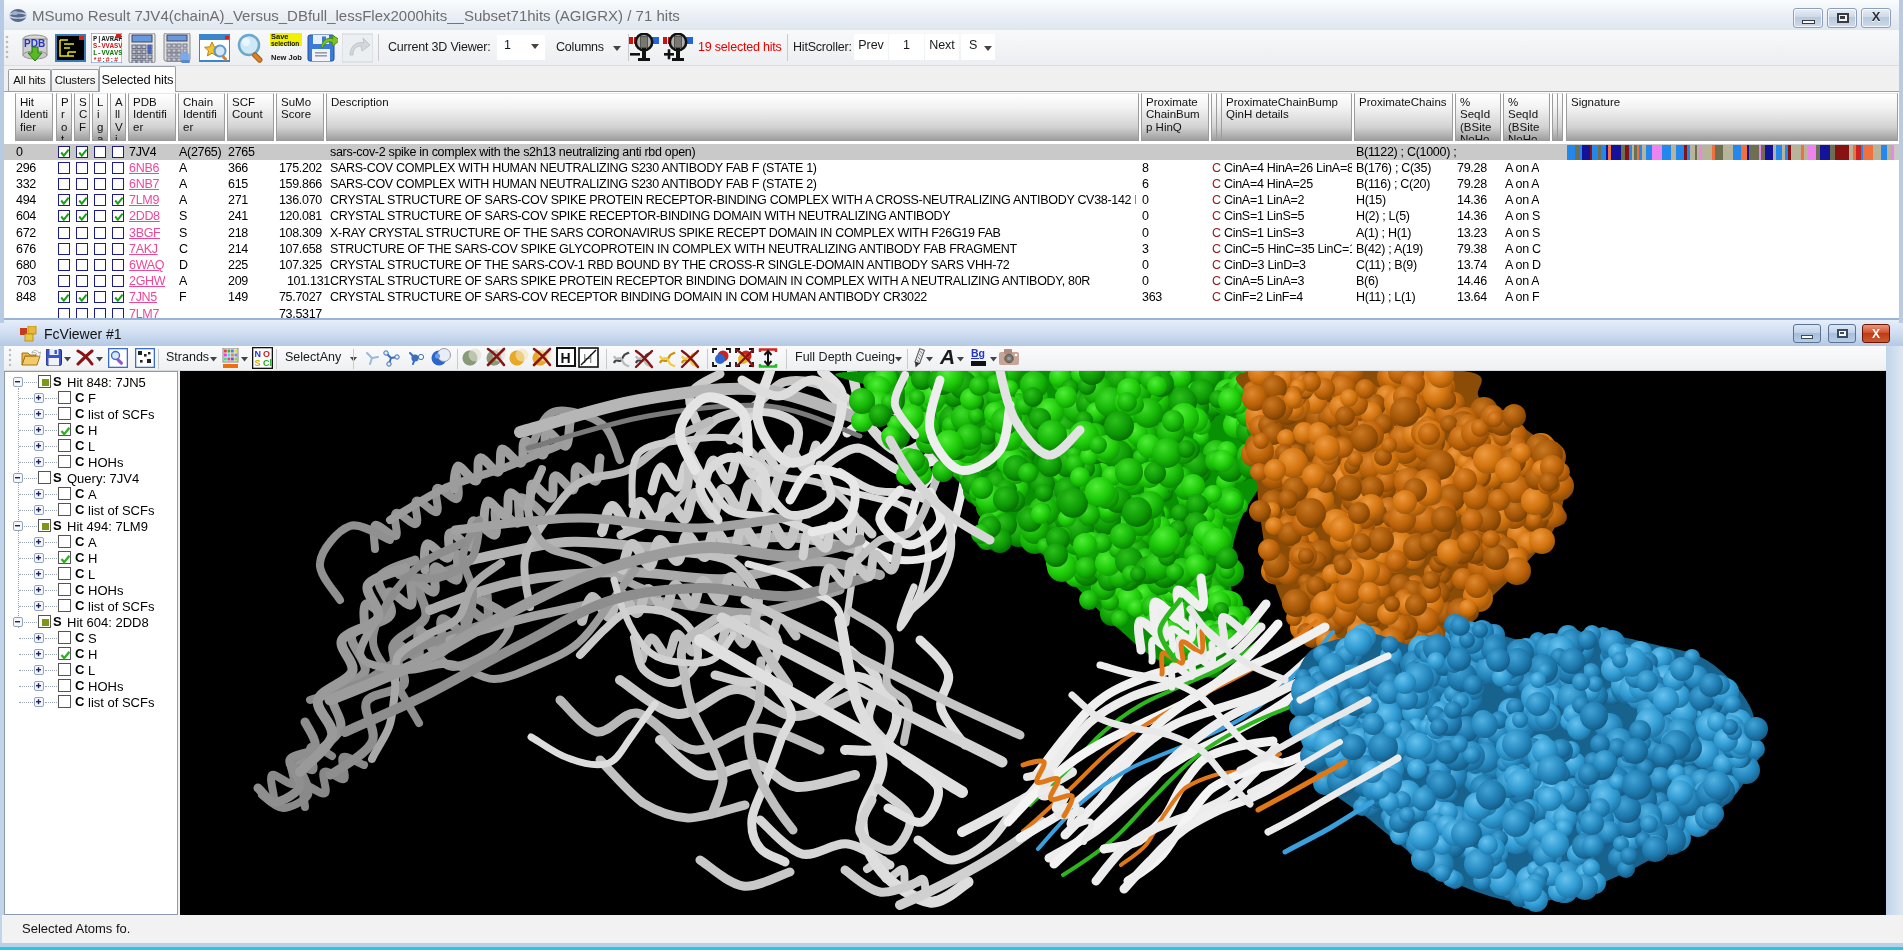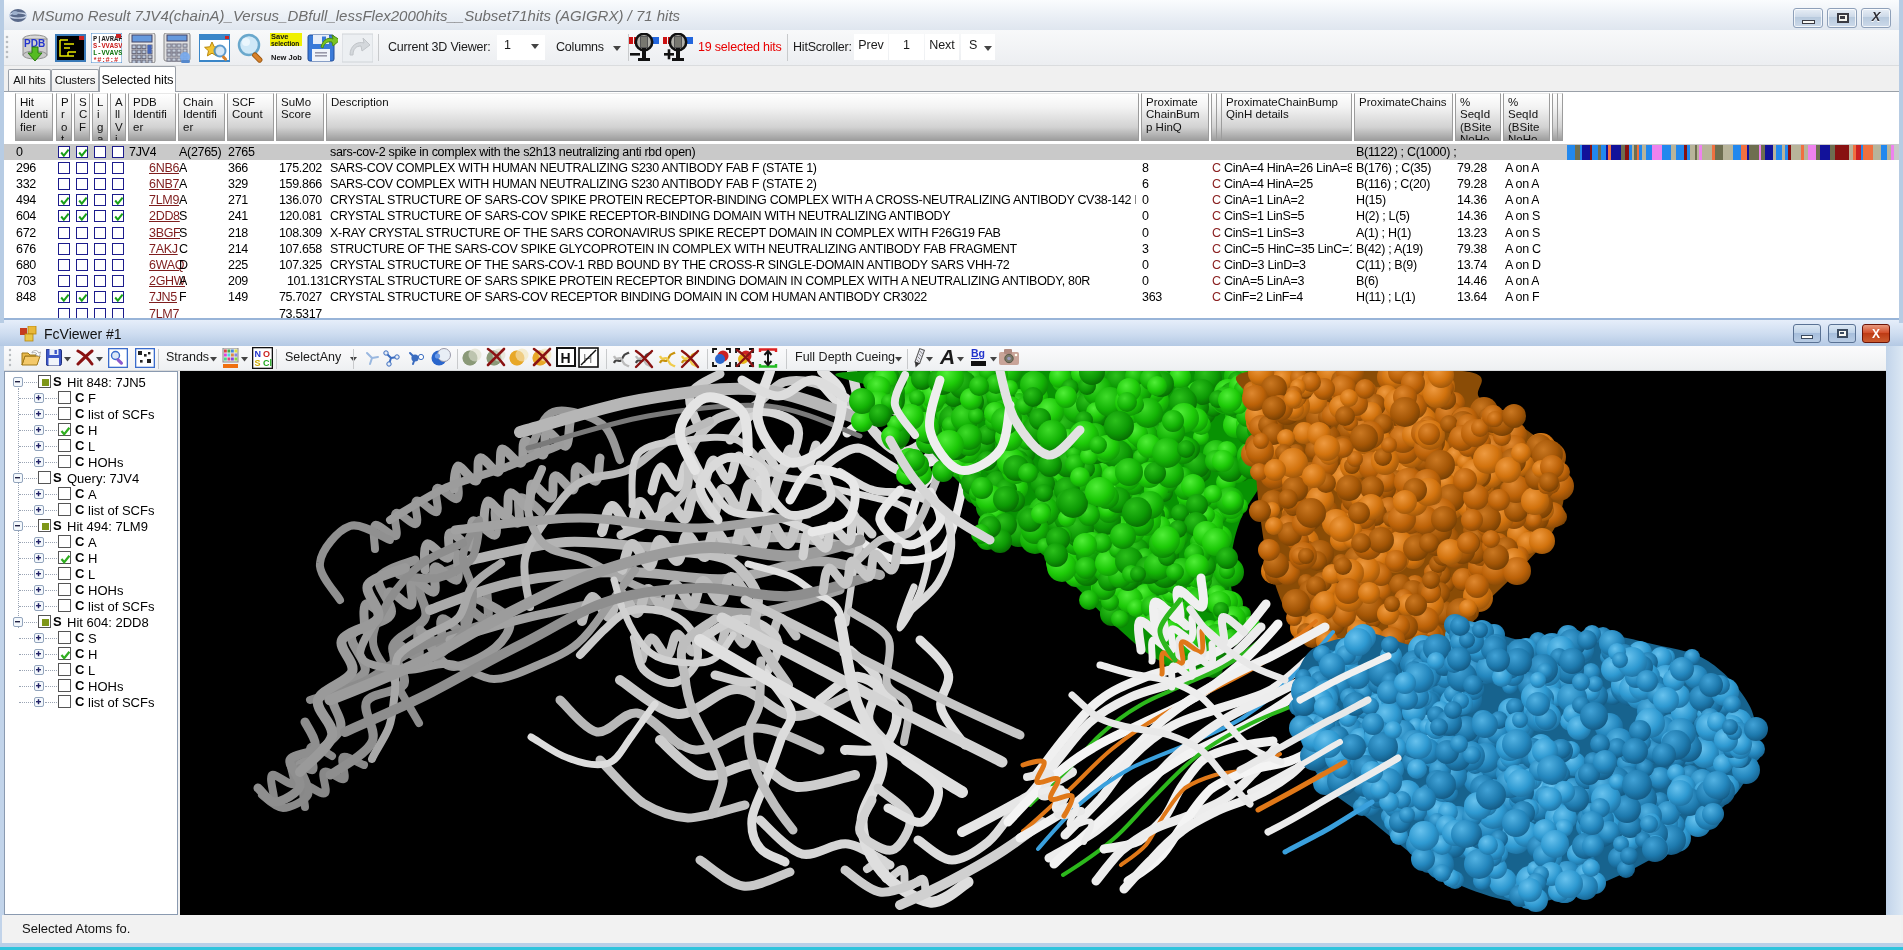--- a/index.html
+++ b/index.html
@@ -3,41 +3,41 @@
 <meta charset="utf-8">
 <style>
 * { margin:0; padding:0; box-sizing:border-box; }
 html,body { width:1903px; height:950px; overflow:hidden; background:#000; font-family:"Liberation Sans", sans-serif; }
 .abs { position:absolute; }
 #stage { position:relative; width:1903px; height:950px; background:#e8eef5; }
 
 #topwin { position:absolute; left:0; top:0; width:1903px; height:323px; background:#f0f0f0; }
 #lstrip,#rstrip { position:absolute; top:0; width:4px; height:323px; background:#b7cce4; z-index:5; }
 #lstrip{left:0} #rstrip{left:1899px}
-#titlebar1 { position:absolute; left:0; top:0; width:1902px; height:30px; background:linear-gradient(#fafcfe,#e9eef5 60%,#dfe6ef);font-style:italic; }
+#titlebar1 { position:absolute; left:0; top:0; width:1902px; height:30px; background:linear-gradient(#fafcfe,#e9eef5 60%,#dfe6ef); }
 #title1txt { position:absolute; left:32px; top:7px; font-size:15px; color:#6e6e6e; white-space:nowrap; }
 .winbtn { position:absolute; top:8px; width:30px; height:20px; border:1px solid #8ea0b9; border-radius:3px; background:linear-gradient(#e8eef6,#ccd9e8 45%,#b7c9dd 45%,#cddaea); box-shadow:inset 0 0 0 1px rgba(255,255,255,.75); }
 .winbtn .dash { position:absolute; left:8px; top:11px; width:13px; height:4px; background:#f8f8f4; border:1px solid #3a3a42; }
 .winbtn .box { position:absolute; left:9px; top:4px; width:12px; height:10px; border:2px solid #3a3a42; background:#f4f4ee; }
 .winbtn .box i { position:absolute; left:1px; top:1px; width:5px; height:3px; background:#3a3a42; display:block; }
 .winbtn .xx { position:absolute; left:0; top:0px; width:100%; text-align:center; font-size:13px; font-weight:bold; color:#2e2e36; text-shadow:0 1px 0 #fff; }
 #toolbar1 { position:absolute; left:0; top:30px; width:1899px; height:36px; background:linear-gradient(#f8f9fa,#eceef1); border-bottom:1px solid #dadcde; }
 .t1sep { position:absolute; top:4px; width:1px; height:27px; background:#c8cacc; }
 .t1lbl { position:absolute; font-size:12.5px; color:#1a1a1a; white-space:nowrap; letter-spacing:-0.2px; }
 .t1box { position:absolute; background:#fff; font-size:12.5px; color:#1a1a1a; }
 #tabs { position:absolute; left:0; top:66px; width:1899px; height:26px; background:#f0f0f0; }
 .tab { position:absolute; top:3px; height:22px; white-space:nowrap; border:1px solid #9aa0a8; border-bottom:none; background:linear-gradient(#fdfdfd,#ededed); font-size:11.5px; color:#111; text-align:center; padding-top:4px; letter-spacing:-0.2px; border-radius:2px 2px 0 0; }
 .tab.sel { top:0px; height:26px; background:#fff; z-index:3; padding-top:5px; font-size:13px; }
 #tabline { position:absolute; left:0; top:91px; width:1899px; height:1px; background:#9aa0a8; }
 
 #tablearea { position:absolute; left:0; top:92px; width:1899px; height:231px; background:#fff; overflow:hidden; }
 .hcell { position:absolute; top:1px; height:48px; background:linear-gradient(#ffffff,#f2f2f2 30%,#d2d2d2 72%,#9e9e9e); border:1px solid #9c9c9c; border-top:1px solid #e8e8e8; font-size:11.5px; line-height:12.3px; color:#111; padding:2px 0 0 4px; overflow:hidden; }
 .row { position:absolute; left:0; width:1899px; height:16.2px; font-size:12.5px; color:#000; letter-spacing:-0.3px; }
 .c { position:absolute; top:0px; white-space:nowrap; overflow:hidden; height:16.2px; }
-.lnk { color:#7f1d1d; text-decoration:underline;margin-left:20px; }
+.lnk { color:#ec4899; text-decoration:underline; }
 .cbx { position:absolute; top:2px; width:12px; height:12px; background:#fff; border:1px solid #1c1c8c; }
 .cbx svg { position:absolute; left:0px; top:0px; }
 
 
 #fcwin { position:absolute; left:0; top:318px; width:1903px; height:632px; background:#f0f0f0; }
 #fcwin .lborder { position:absolute; left:0; top:28px; width:4px; height:597px; background:#c2d4ea; }
 #titlebar2 { position:absolute; left:0; top:0; width:1903px; height:28px; background:linear-gradient(#e6eefa,#cddcf0 55%,#b4c9e4); border-top:2px solid #98b4d8; }
 #title2txt { position:absolute; left:44px; top:6px; font-size:14px; color:#111; }
 .winbtn2 { position:absolute; top:4px; width:28px; height:19px; border:1px solid #5a7294; border-radius:3px; background:linear-gradient(#dce8f4,#bed2e8 48%,#a6bedc 48%,#b8cce4); }
 .winbtn2 .dash2 { position:absolute; left:7px; top:10px; width:12px; height:4px; background:#fcfcf8; border:1px solid #3a4a5e; }
@@ -256,20 +256,21 @@
 <div class="hcell" style="left:326px;width:813px">Description</div>
 <div class="hcell" style="left:1141px;width:68px">Proximate<br>ChainBum<br>p HinQ</div>
 <div class="hcell" style="left:1211px;width:4px"></div>
 <div class="hcell" style="left:1216px;width:4px"></div>
 <div class="hcell" style="left:1221px;width:131px">ProximateChainBump<br>QinH details</div>
 <div class="hcell" style="left:1354px;width:99px">ProximateChains</div>
 <div class="hcell" style="left:1455px;width:46px">%<br>SeqId<br>(BSite<br>NoHo</div>
 <div class="hcell" style="left:1503px;width:47px">%<br>SeqId<br>(BSite<br>NoHo</div>
 <div class="hcell" style="left:1552px;width:4px"></div>
 <div class="hcell" style="left:1557px;width:4px"></div>
+<div class="hcell" style="left:1566px;width:332px">Signature</div>
 <div class="row" style="top:51.5px;background:#c9c9c9;">
 <span class="c" style="left:16px;top:1px">0</span>
 <span class="cbx" style="left:58px">
             <svg width="12" height="12" viewBox="0 0 12 12">
               <path d="M2.2 5.5 L4.8 8.6 L9.6 2.6" stroke="#18a018" stroke-width="2" fill="none"></path>
             </svg>
           </span>
 <span class="cbx" style="left:76px">
             <svg width="12" height="12" viewBox="0 0 12 12">
               <path d="M2.2 5.5 L4.8 8.6 L9.6 2.6" stroke="#18a018" stroke-width="2" fill="none"></path>
@@ -382,21 +383,21 @@
 <span class="c" style="left:1505px;top:1px">A on A</span>
 </div>
 <div class="row" style="top:83.9px;">
 <span class="c" style="left:16px;top:1px">332</span>
 <span class="cbx" style="left:58px"></span>
 <span class="cbx" style="left:76px"></span>
 <span class="cbx" style="left:94px"></span>
 <span class="cbx" style="left:112px"></span>
 <span class="c" style="left:129px;top:1px"><span class="lnk">6NB7</span></span>
 <span class="c" style="left:179px;top:1px">A</span>
-<span class="c" style="left:228px;top:1px">329</span>
+<span class="c" style="left:228px;top:1px">615</span>
 <span class="c" style="left:276px;top:1px;width:46px;text-align:right">159.866</span>
 <span class="c" style="left:330px;top:1px;width:806px">SARS-COV COMPLEX WITH HUMAN NEUTRALIZING S230 ANTIBODY FAB F (STATE 2)</span>
 <span class="c" style="left:1142px;top:1px">6</span>
 <span class="c" style="left:1212px;top:1px;width:10px;color:#8a2020">C</span>
 <span class="c" style="left:1224px;top:1px;width:128px">CinA=4 HinA=25</span>
 <span class="c" style="left:1356px;top:1px">B(116) ; C(20)</span>
 <span class="c" style="left:1457px;top:1px">79.28</span>
 <span class="c" style="left:1505px;top:1px">A on A</span>
 </div>
 <div class="row" style="top:100.1px;">

